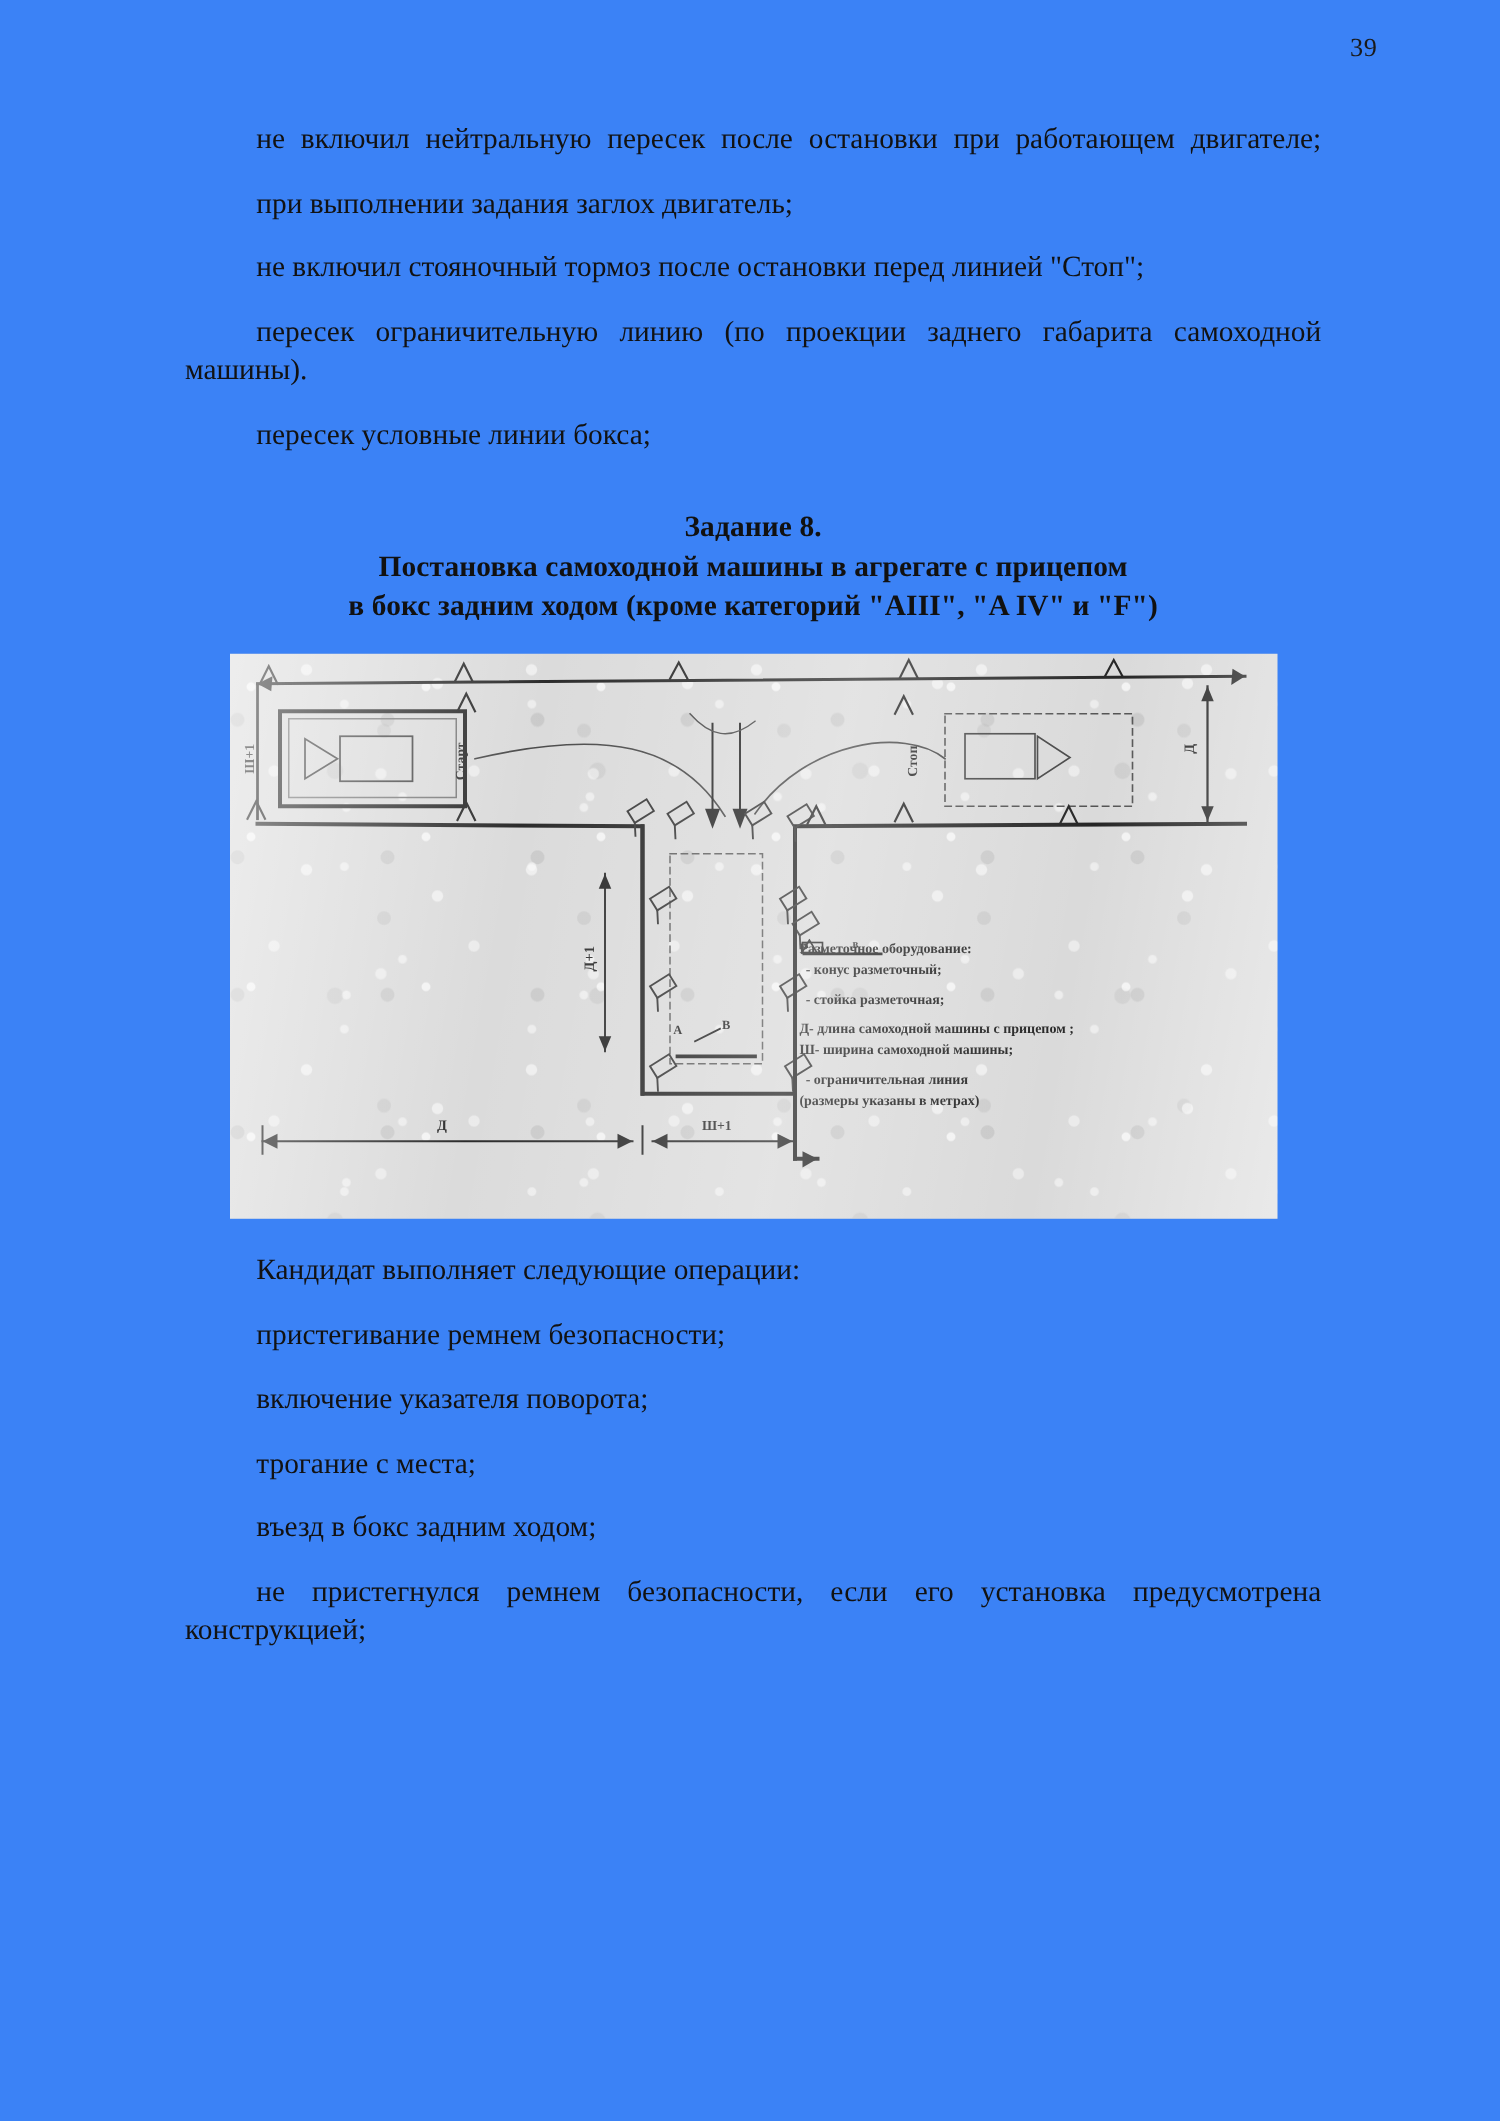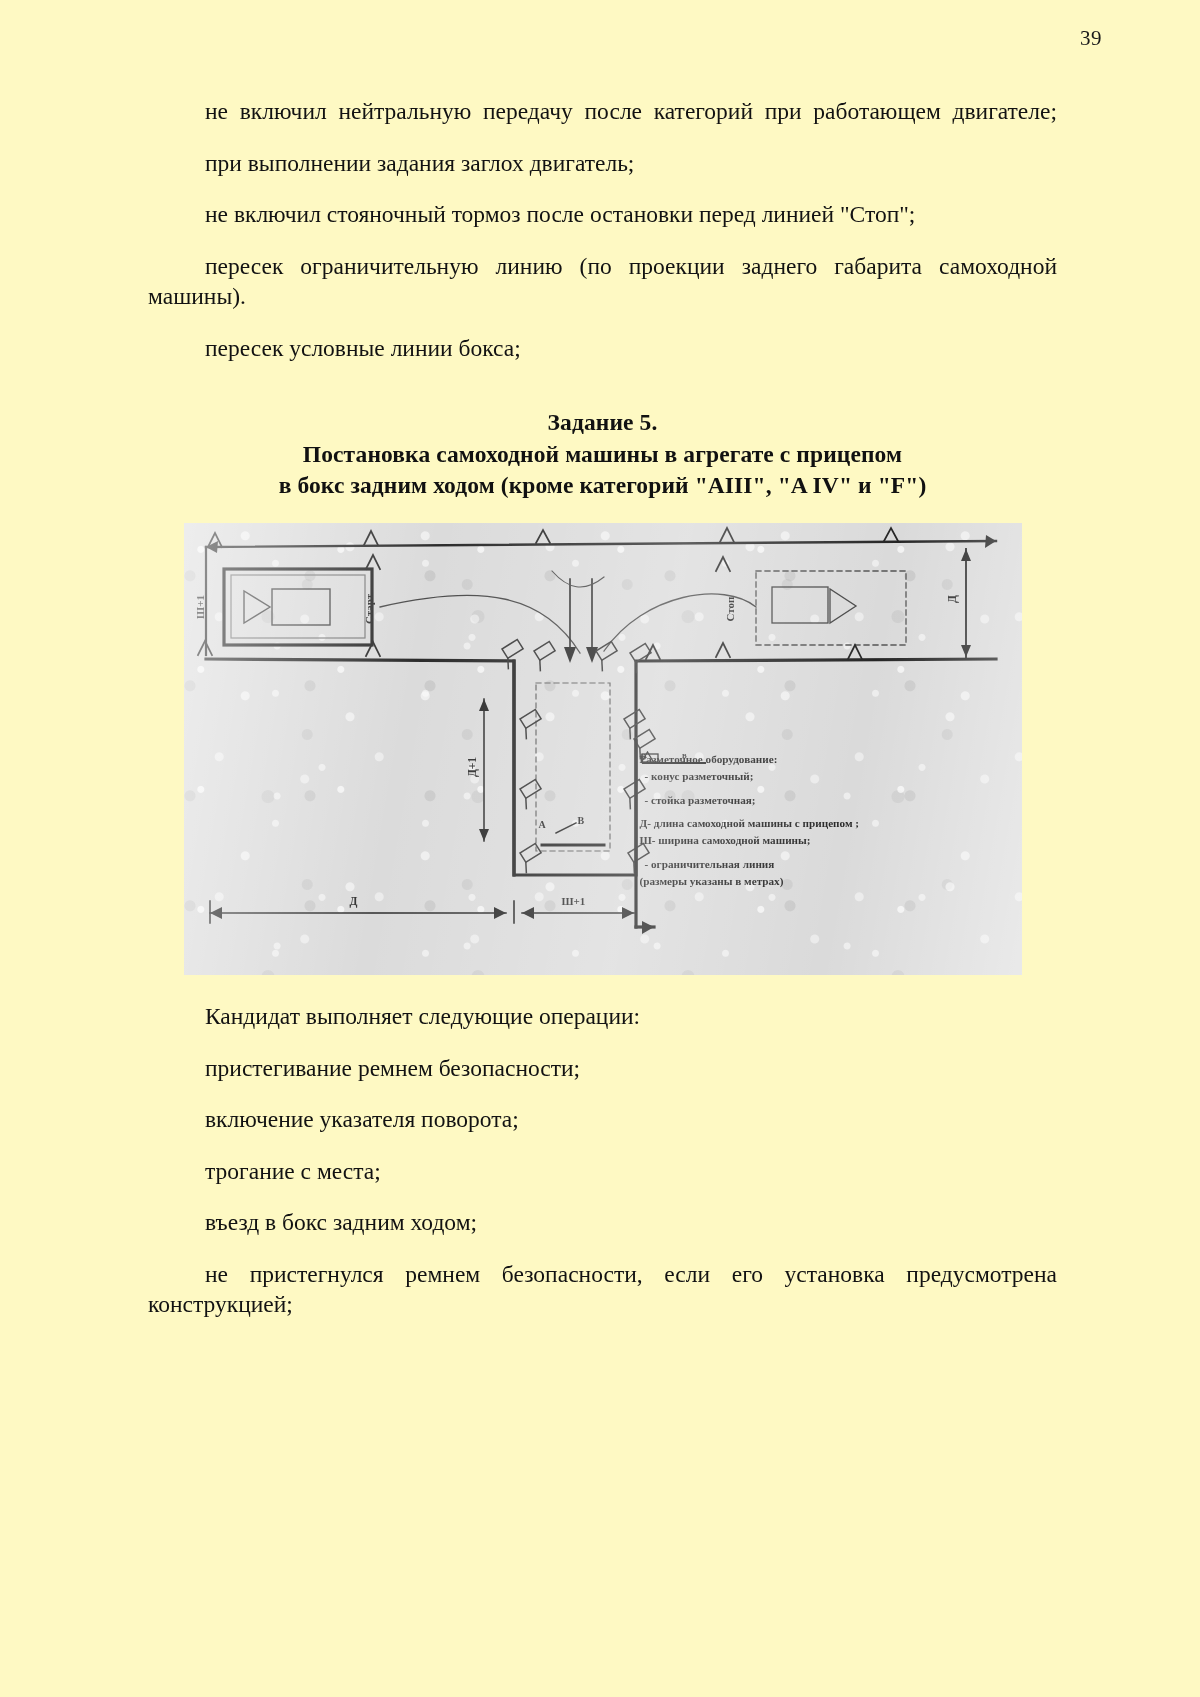--- a/index.html
+++ b/index.html
@@ -12,21 +12,21 @@
     height: 1697px;
     position: relative;
     font-family: "Liberation Serif", "DejaVu Serif", serif;
     color: #111;
     overflow: hidden;
   }
 
   .page {
     position: absolute;
     inset: 0;
-    background: #fef9c3;
+    background: #3b82f6;
   }
 
   
   .page-number {
     position: absolute;
     top: 26px;
     right: 98px;
     font-size: 21px;
     letter-spacing: .5px;
     color: #1a1a1a;
@@ -128,28 +128,28 @@
 </style>
 </head>
 <body>
 
 <div class="page">
 
   <div class="page-number">39</div>
 
   <div class="content">
 
-    <p class="body-par just-full">не включил нейтральную передачу после категорий при работающем двигателе;</p>
+    <p class="body-par just-full">не включил нейтральную пересек после остановки при работающем двигателе;</p>
     <p class="body-par">при выполнении задания заглох двигатель;</p>
     <p class="body-par">не включил стояночный тормоз после остановки перед линией "Стоп";</p>
     <p class="body-par just-full">пересек ограничительную линию (по проекции заднего габарита самоходной машины).</p>
     <p class="body-par">пересек условные линии бокса;</p>
 
     <div class="task-title">
-      <div>Задание 5.</div>
+      <div>Задание 8.</div>
       <div>Постановка самоходной машины в агрегате с прицепом</div>
       <div>в бокс задним ходом (кроме категорий "AIII", "A IV" и "F")</div>
     </div>
 
     <div class="figure">
       <div class="noise"></div>
 
       <svg width="838" height="452" viewBox="0 0 838 452">
         <g stroke="#1a1a1a" fill="none" stroke-linecap="square">
 

